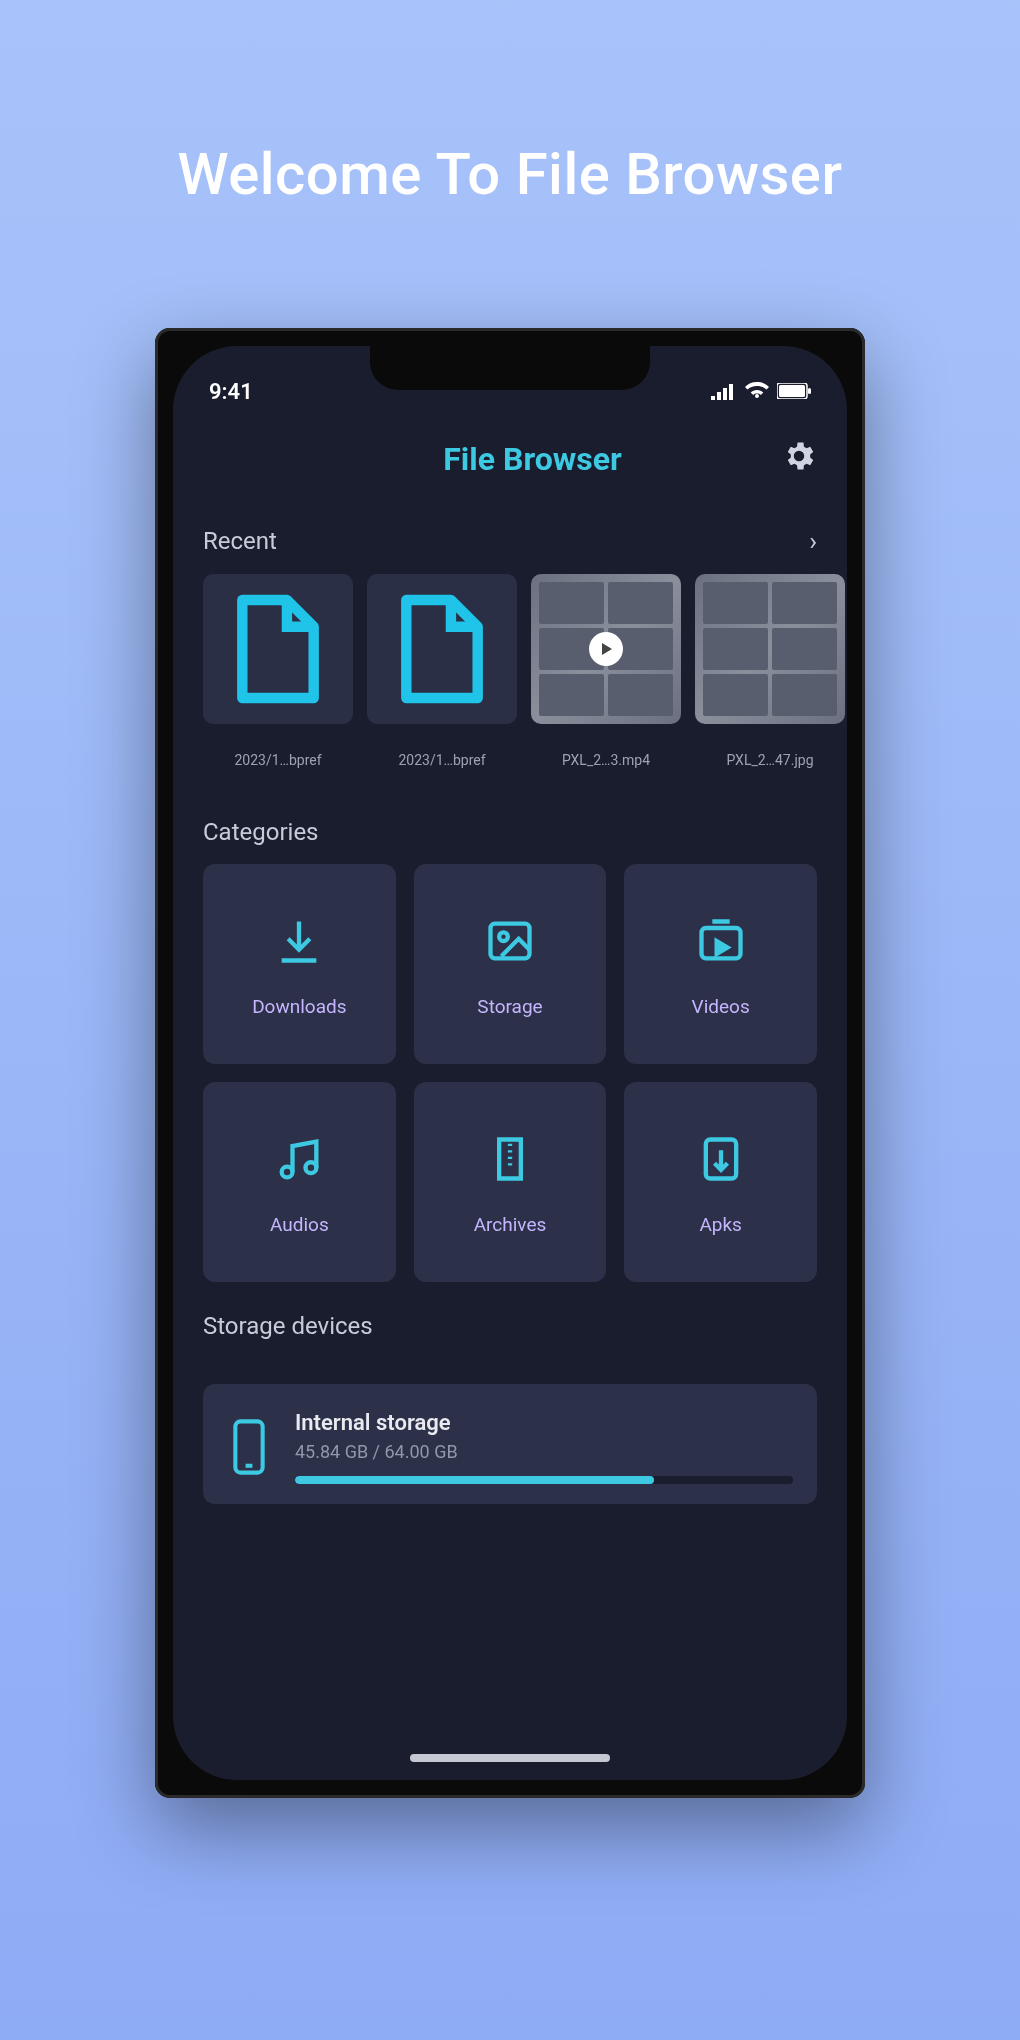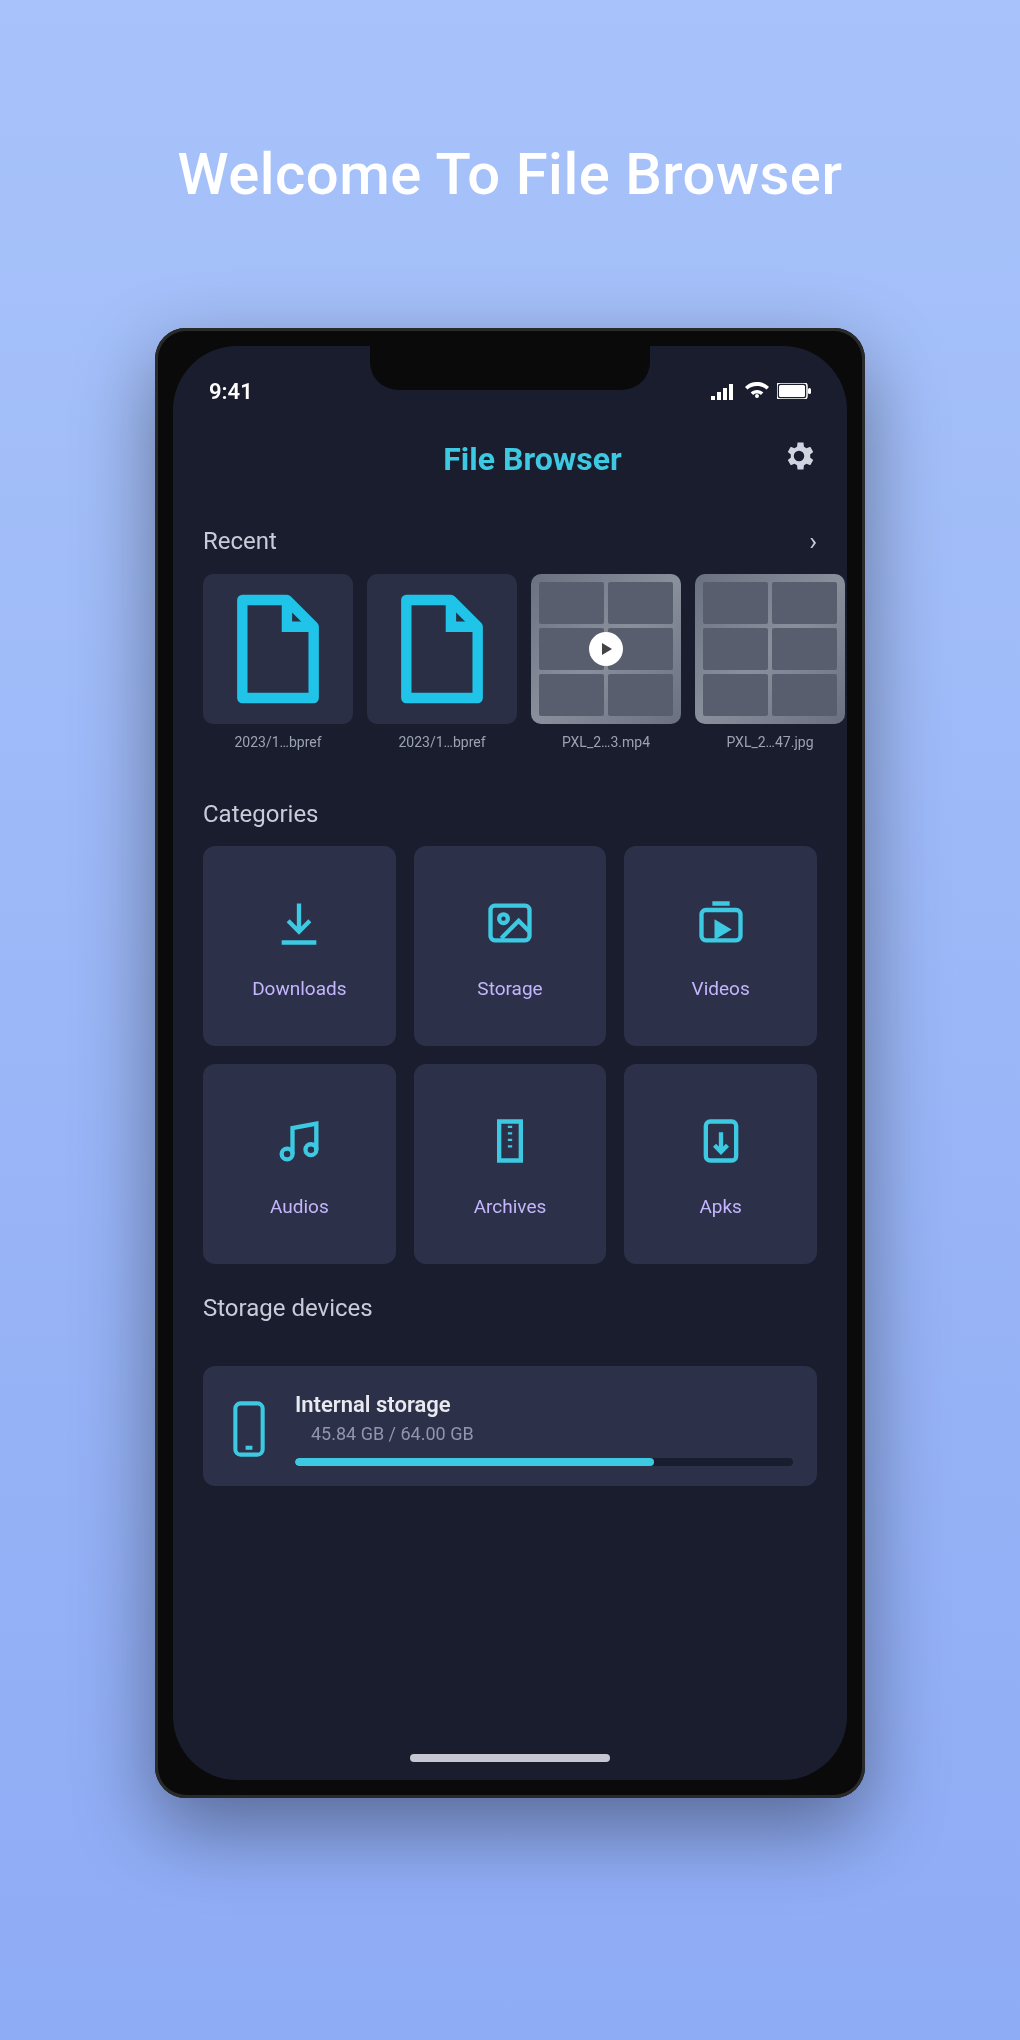--- a/index.html
+++ b/index.html
@@ -19,21 +19,21 @@
     font-weight: 500;
     margin-top: 140px;
     text-align: center;
     letter-spacing: 0.5px;
   }
   .phone-frame {
     width: 710px;
     height: 1470px;
     margin-top: 120px;
     background: #0a0a0a;
-    border-radius: 31px;
+    border-radius: 15px;
     padding: 18px;
     box-shadow: 0 30px 80px rgba(0,0,0,0.4), inset 0 0 0 3px #2a2a2a;
     position: relative;
   }
   .phone-screen {
     width: 100%;
     height: 100%;
     background: #1a1d2e;
     border-radius: 64px;
     overflow: hidden;
@@ -138,20 +138,21 @@
     border-radius: 50%;
     display: flex; align-items: center; justify-content: center;
   }
   .recent-name {
     color: #9ca2b5;
     font-size: 14px;
     white-space: nowrap;
     overflow: hidden;
     text-overflow: ellipsis;
     max-width: 150px;
+    margin-top: 18px;
   }
   .cat-grid {
     display: grid;
     grid-template-columns: repeat(3, 1fr);
     gap: 18px;
     padding: 0 30px;
   }
   .cat-card {
     background: #2c3048;
     border-radius: 12px;
@@ -182,21 +183,21 @@
     display: flex;
     align-items: center;
     gap: 24px;
   }
   .storage-icon {
     width: 44px; height: 58px;
     color: #3dc9e2;
   }
   .storage-info { flex: 1; }
   .storage-name { color: #e8eaf0; font-size: 22px; font-weight: 600; }
-  .storage-usage { color: #9096ab; font-size: 18px; margin-top: 6px; margin-left: 16px; }
+  .storage-usage { color: #9096ab; font-size: 18px; margin-top: 6px; }
   .storage-bar {
     margin-top: 14px;
     height: 8px;
     background: #1a1d2e;
     border-radius: 4px;
     overflow: hidden;
   }
   .storage-fill { height: 100%; width: 72%; background: #3dc9e2; border-radius: 4px; }
   .home-indicator {
     position: absolute;

